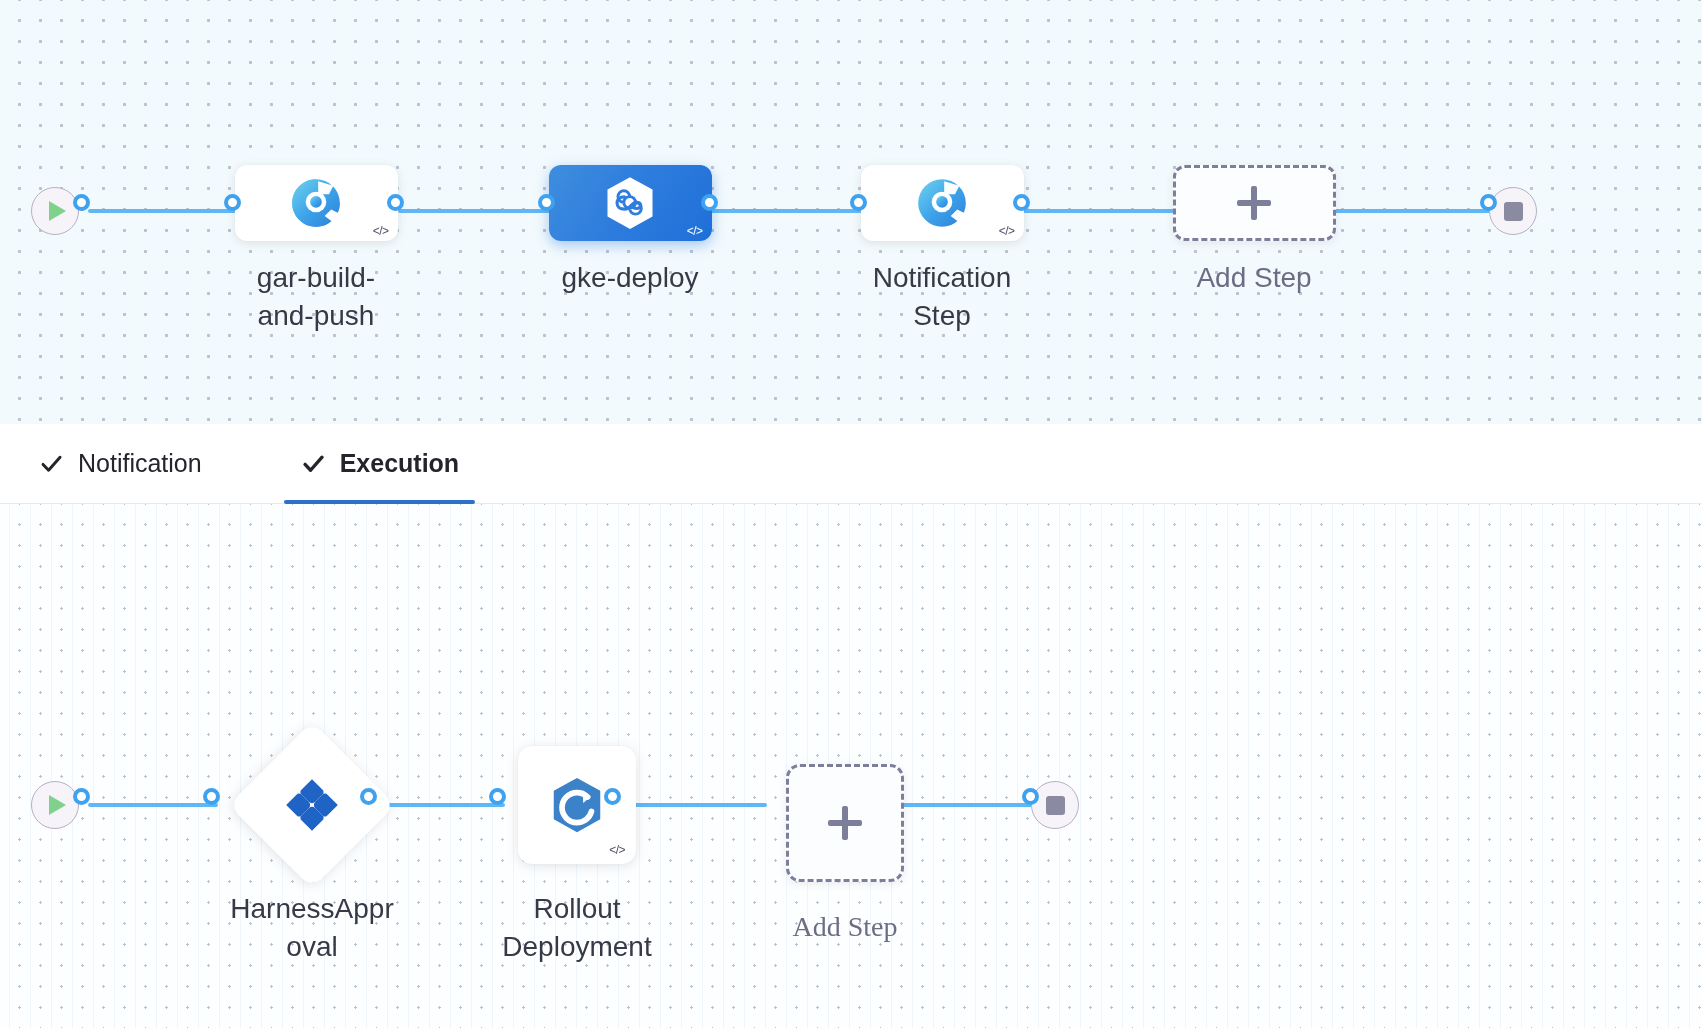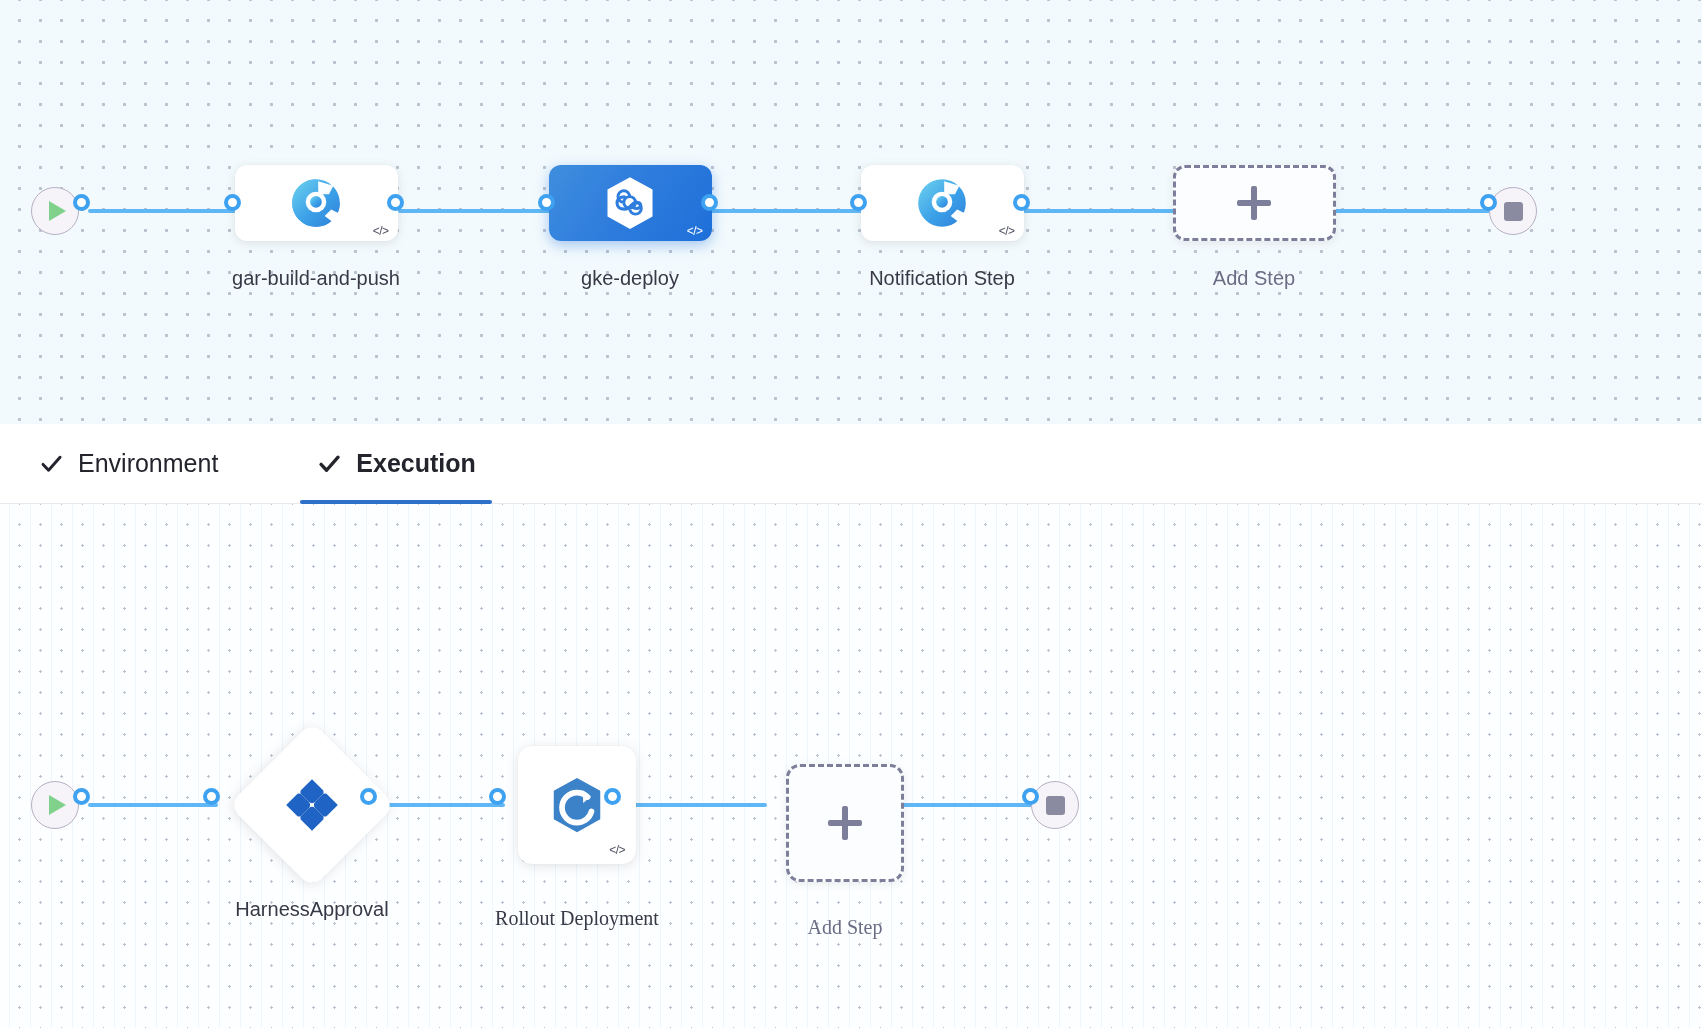--- a/index.html
+++ b/index.html
@@ -122,21 +122,21 @@
     color: #4f5162;
     font-family: "Liberation Sans", sans-serif;
     letter-spacing: -0.5px;
   }
   .stage-box.selected .code-badge { color: #ffffff; }
 
   .node-label {
     margin-top: 18px;
     width: 168px;
     text-align: center;
-    font-size: 20px;
+    font-size: 28px;
     line-height: 38px;
     color: #383946;
     word-break: break-word;
   }
   .node-label.muted { color: #6b6d85; }
 
   
   .add-box {
     background: #fcfdfe;
     border: 3px dashed #7c7e9a;
@@ -322,21 +322,21 @@
   <div class="tabbar">
 
 
 
     <div class="tab">
       <span class="check-glyph">
         <svg width="27" height="27" viewBox="0 0 24 24">
             <path d="M4.5 12.8 L9.4 18 L19.6 6.4" fill="none" stroke="#23242c" stroke-width="2.6" stroke-linecap="round" stroke-linejoin="round"></path>
           </svg>
       </span>
-      <span class="tab-label">Environment</span>
+      <span class="tab-label">Notification</span>
     </div>
 
     <div class="tab active">
       <span class="check-glyph">
         <svg width="27" height="27" viewBox="0 0 24 24">
             <path d="M4.5 12.8 L9.4 18 L19.6 6.4" fill="none" stroke="#23242c" stroke-width="3" stroke-linecap="round" stroke-linejoin="round"></path>
           </svg>
       </span>
       <span class="tab-label">Execution</span>
     </div>
@@ -376,21 +376,21 @@
     <div class="node-wrap" style="left:493px; top:242px;">
       <div class="step-box">
         <svg width="62" height="62" viewBox="0 0 48 48">
           <path d="M24 3 L42 13 L42 35 L24 45 L6 35 L6 13 Z" fill="#3b82c9"></path>
           <path d="M24.6 12 a12.4 12.4 0 1 0 0 24.8 a12.4 12.4 0 0 1 0 -24.8 Z" fill="#ffffff"></path>
           <path d="M32.2 17.8 a11.6 11.6 0 0 0 -8.2 -3.4 a11.6 11.6 0 1 0 0 23.2 a11.6 11.6 0 0 0 11.2 -8.6" fill="none" stroke="#ffffff" stroke-width="4.4" stroke-linecap="round"></path>
           <path d="M28.5 12.6 L34.6 17.4 L28.8 22.4 Z" fill="#ffffff"></path>
         </svg>
         <span class="code-badge" style="right:11px; bottom:8px;">&lt;/&gt;</span>
       </div>
-      <div class="node-label" style="margin-top:35px;font-family:Liberation Serif, serif;">Rollout Deployment</div>
+      <div class="node-label" style="margin-top:26px;">Rollout Deployment</div>
     </div>
     <div class="port" style="left:489px; top:284px;"></div>
     <div class="port" style="left:604px; top:284px;"></div>
 
     <div class="node-wrap" style="left:761px; top:260px;font-family:Liberation Serif, serif;">
       <div class="add-box add-step-box">
         <div class="plus-glyph"></div>
       </div>
       <div class="node-label muted" style="margin-top:26px;">Add Step</div>
     </div>

